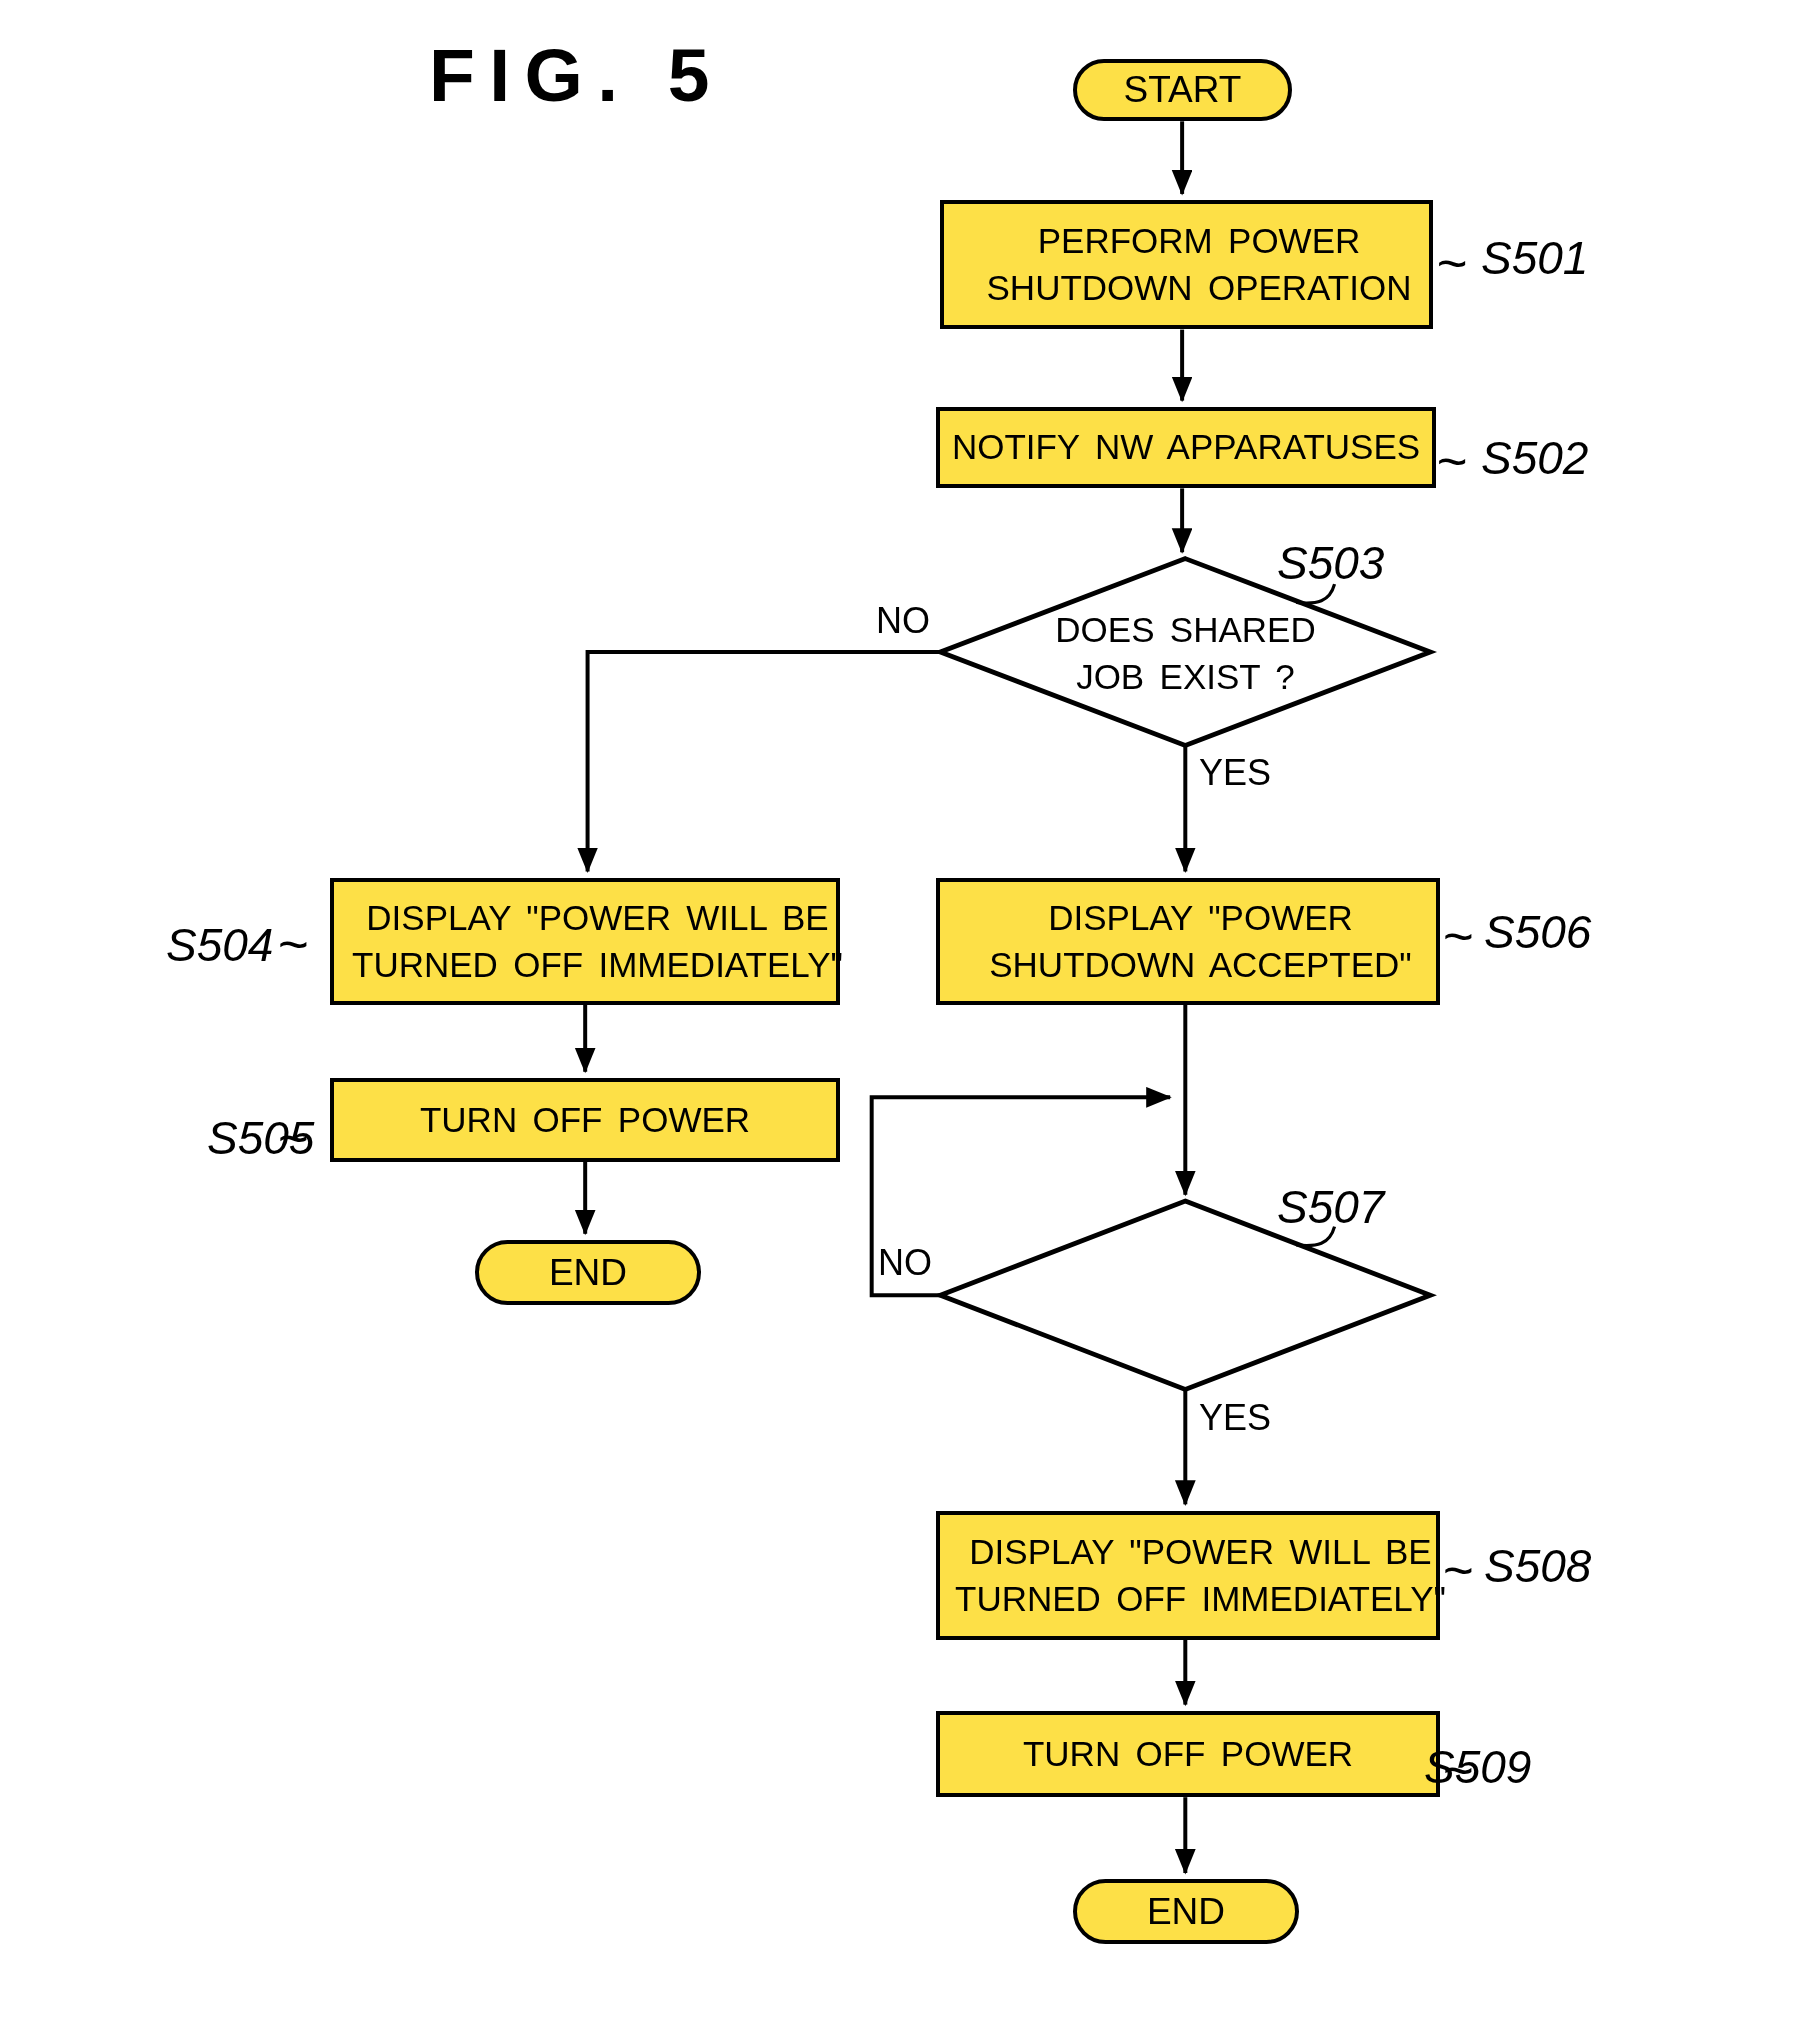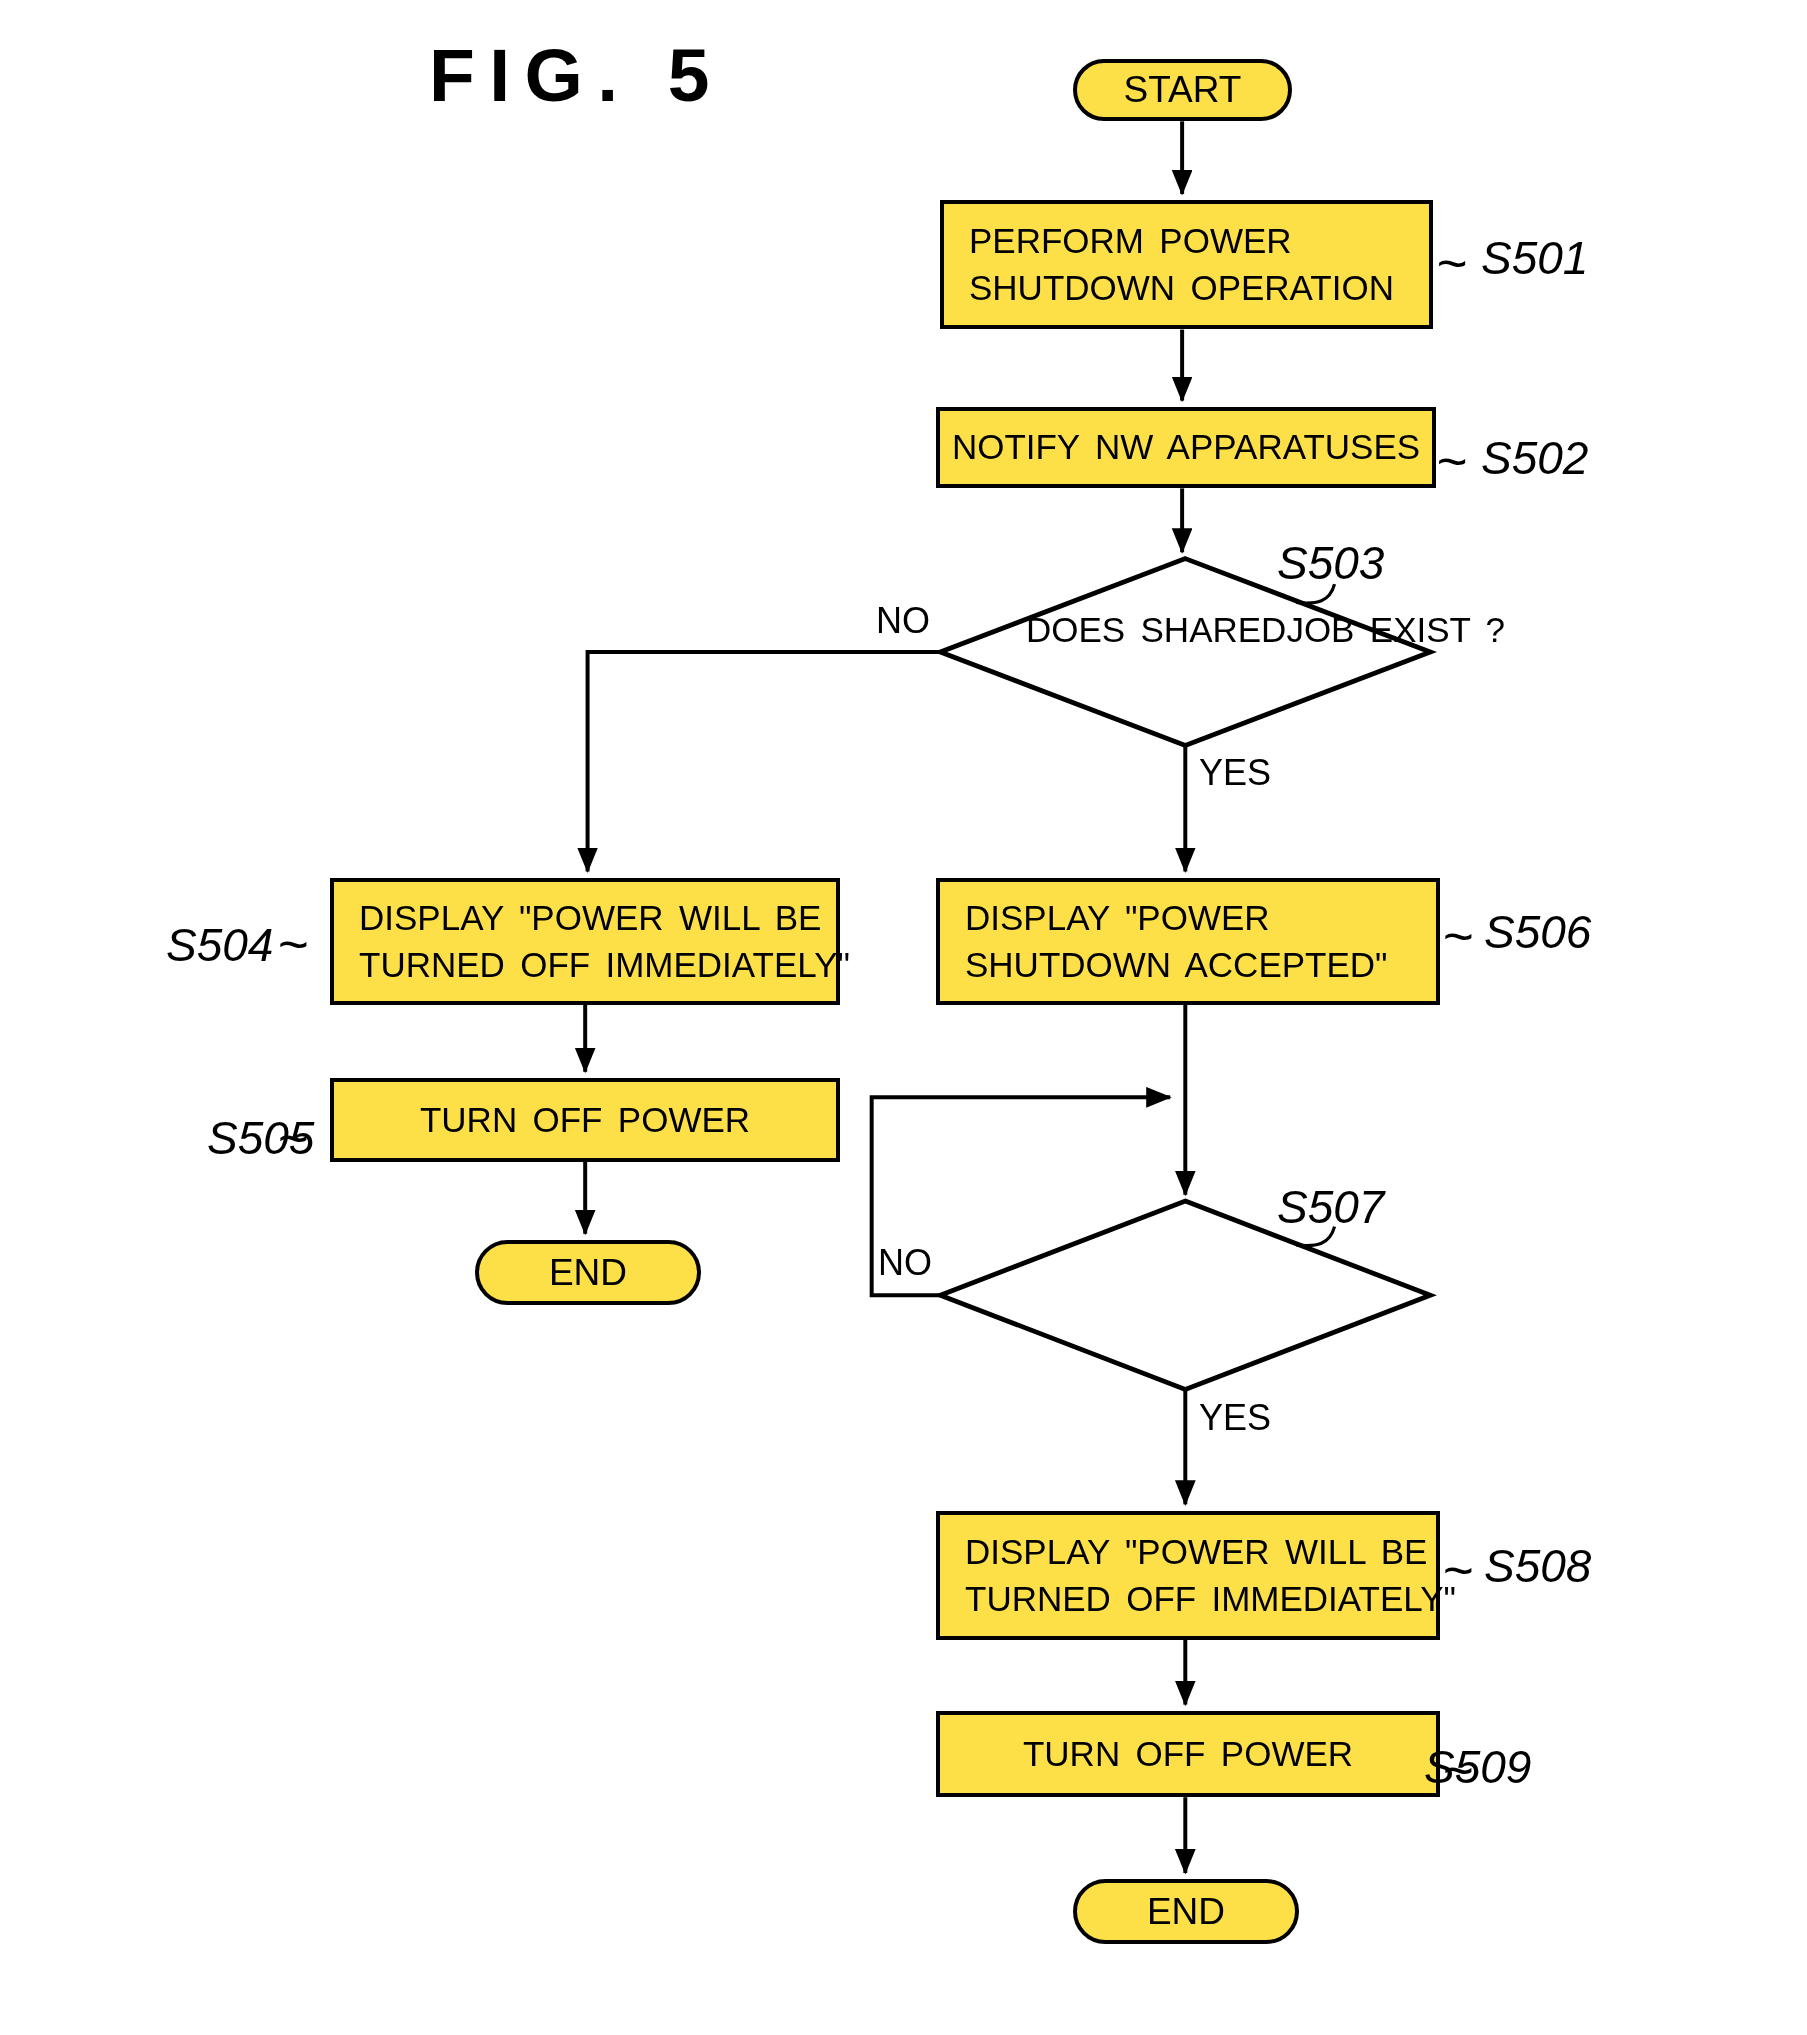--- a/index.html
+++ b/index.html
@@ -7,27 +7,27 @@
   body { font-family:"Liberation Sans", sans-serif; color:#000; }
   .canvas { position:relative; width:1808px; height:2035px; background:#ffffff; overflow:hidden; }
 
   svg.wires { position:absolute; left:0; top:0; width:1808px; height:2035px; z-index:1; }
 
   .node {
     position:absolute; border:4.8px solid #000; background:#fde047;
     display:flex; flex-direction:column; justify-content:center; z-index:2;
   }
   .centered { align-items:center; text-align:center; }
-  .leftpad  { align-items:flex-start; text-align:left; padding-left:25px; }
+  .leftpad  { align-items:center; text-align:left; padding-left:25px; }
   .node-text { font-size:35px; line-height:1.34; word-spacing:5.6px; white-space:nowrap; }
   .oval { border-radius:37px; }
   .oval .node-text { font-size:37px; }
 
   .diamond-text {
-    position:absolute; z-index:2; display:flex; flex-direction:row;
+    position:absolute; z-index:2; display:flex; flex-direction:column;
     align-items:center; text-align:center;
   }
   .diamond-text .node-text { font-size:35px; }
 
   .step-label { position:absolute; z-index:2; font-size:46px; white-space:nowrap;font-style:italic; }
   .branch-label { position:absolute; z-index:2; font-size:36px; white-space:nowrap; }
   .fig-title { position:absolute; left:429px; top:32px; z-index:2;
                font-size:75px; font-weight:bold; letter-spacing:14.4px; white-space:nowrap; }
   .tilde-text { font-size:66px; font-family:"Liberation Sans", sans-serif; }
 </style>

